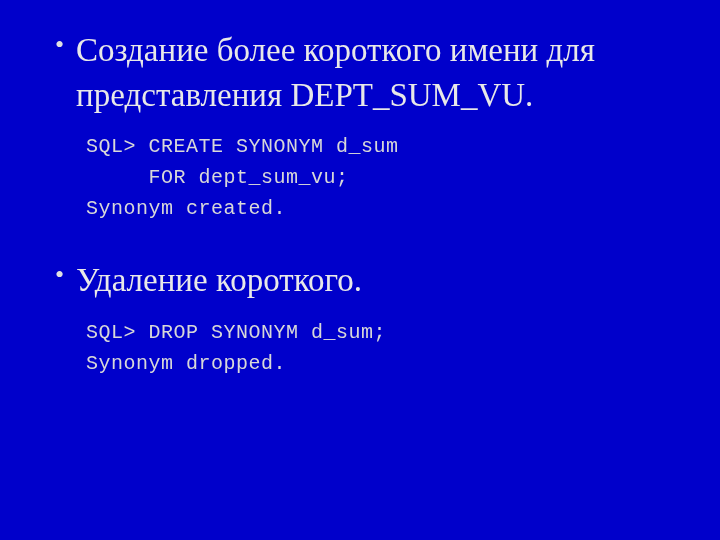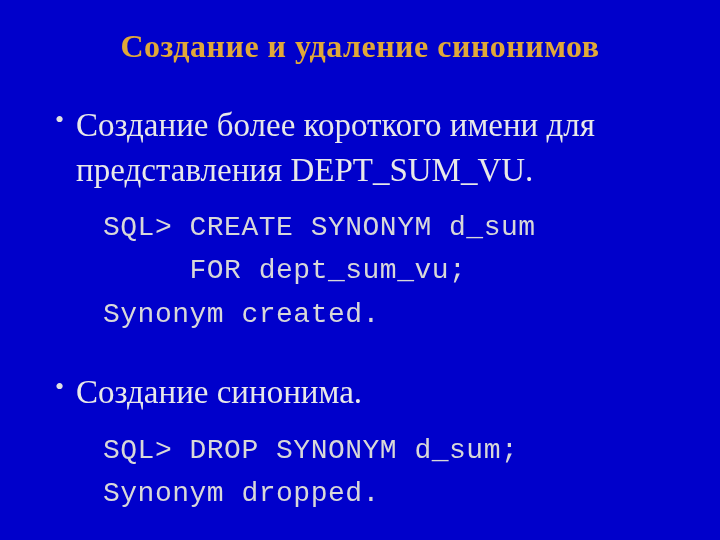--- a/index.html
+++ b/index.html
@@ -39,47 +39,46 @@
       margin-right: 12px;
     }
     .bullet-text {
       color: #e8e8e8;
       font-size: 33px;
       line-height: 1.35;
     }
     .code-block {
       font-family: 'Courier New', Courier, monospace;
       color: #d8d8d8;
-      font-size: 28px;
+      font-size: 20px;
       line-height: 1.55;
-      margin-left: 48px;
+      margin-left: 31px;
       margin-top: 14px;
       margin-bottom: 34px;
       white-space: pre;
       letter-spacing: 0.5px;
     }
     .bullet2 {
       margin-top: 10px;
     }
   </style>
 </head>
 <body>
 
 <div class="slide">
-  <h1 class="title">Создание и удаление синонимов</h1>
 
   <div class="bullet-item">
     <span class="bullet-marker">•</span>
     <span class="bullet-text">Создание более короткого имени для представления DEPT_SUM_VU.</span>
   </div>
 
   <div class="code-block"><span>SQL&gt; CREATE SYNONYM d_sum</span>
 <span>     FOR dept_sum_vu;</span>
 <span>Synonym created.</span></div>
 
   <div class="bullet-item bullet2">
     <span class="bullet-marker">•</span>
-    <span class="bullet-text">Создание синонима.</span>
+    <span class="bullet-text">Удаление короткого.</span>
   </div>
 
   <div class="code-block"><span>SQL&gt; DROP SYNONYM d_sum;</span>
 <span>Synonym dropped.</span></div>
 </div>
 
 </body></html>

